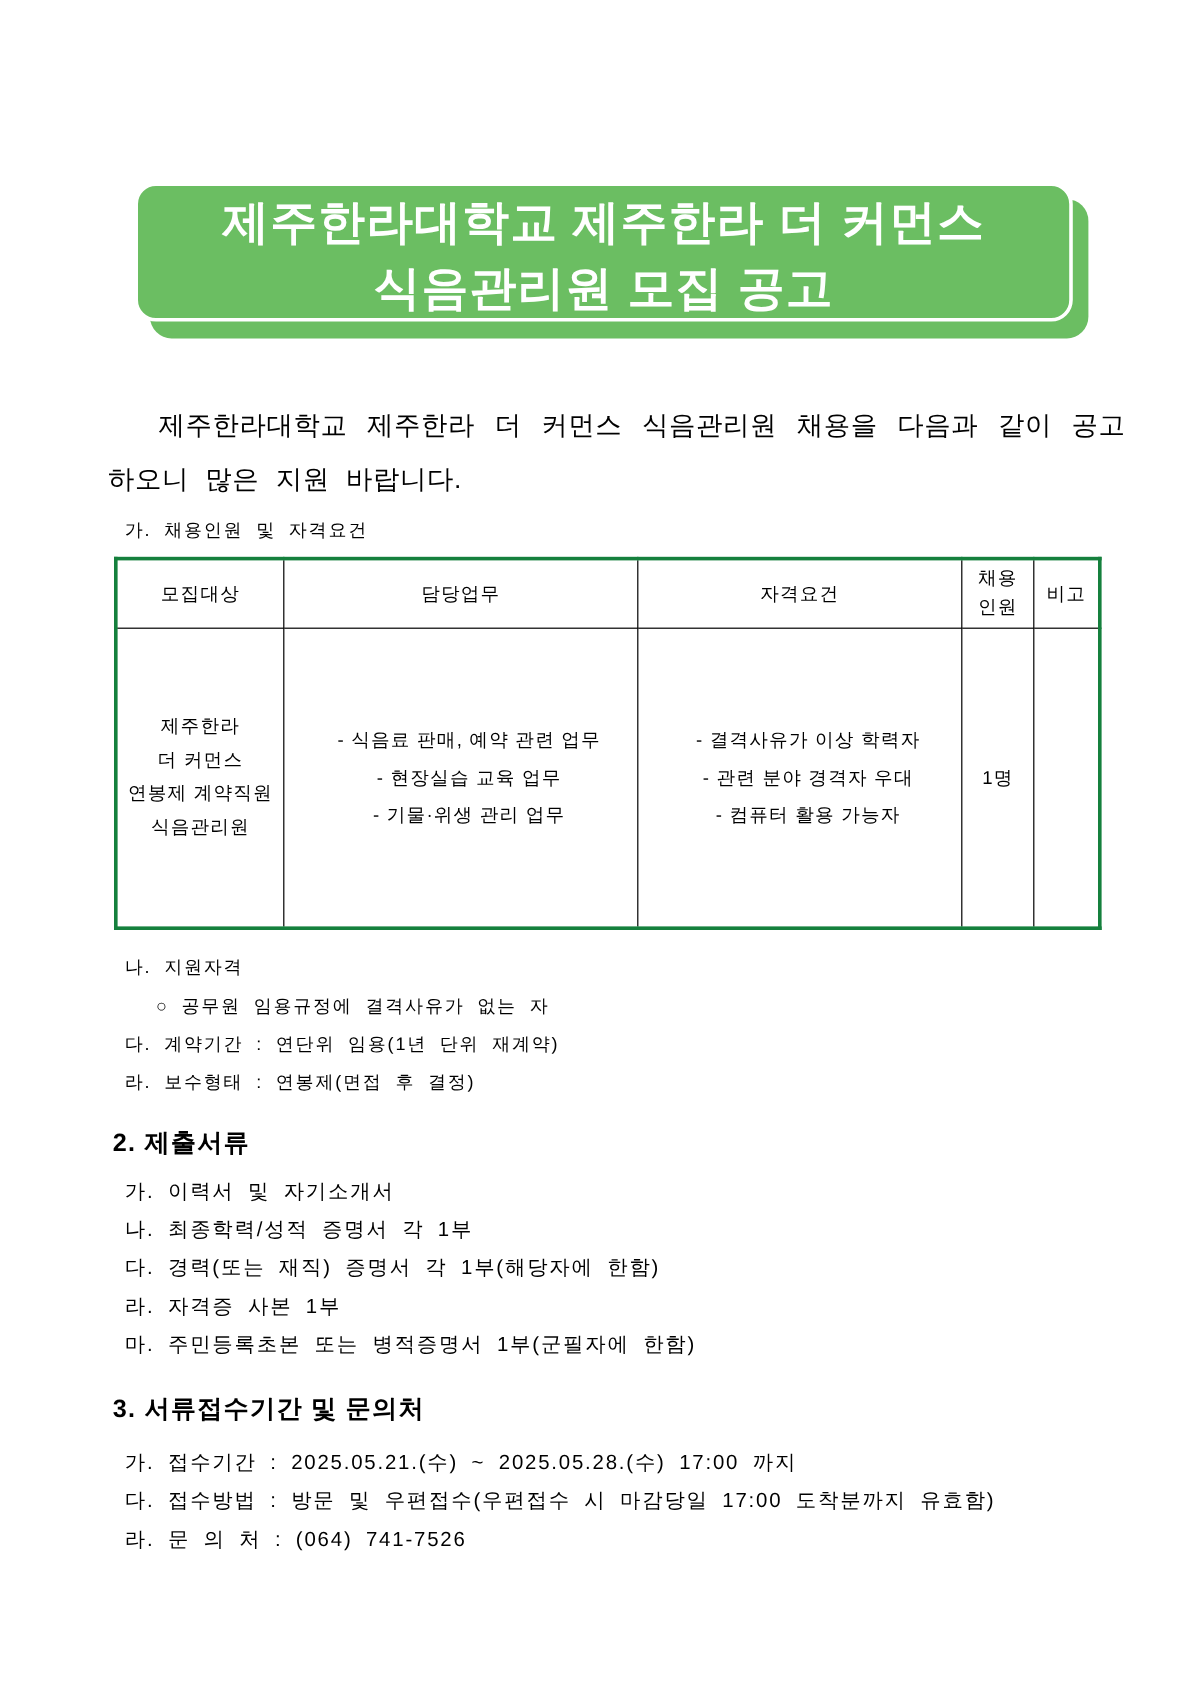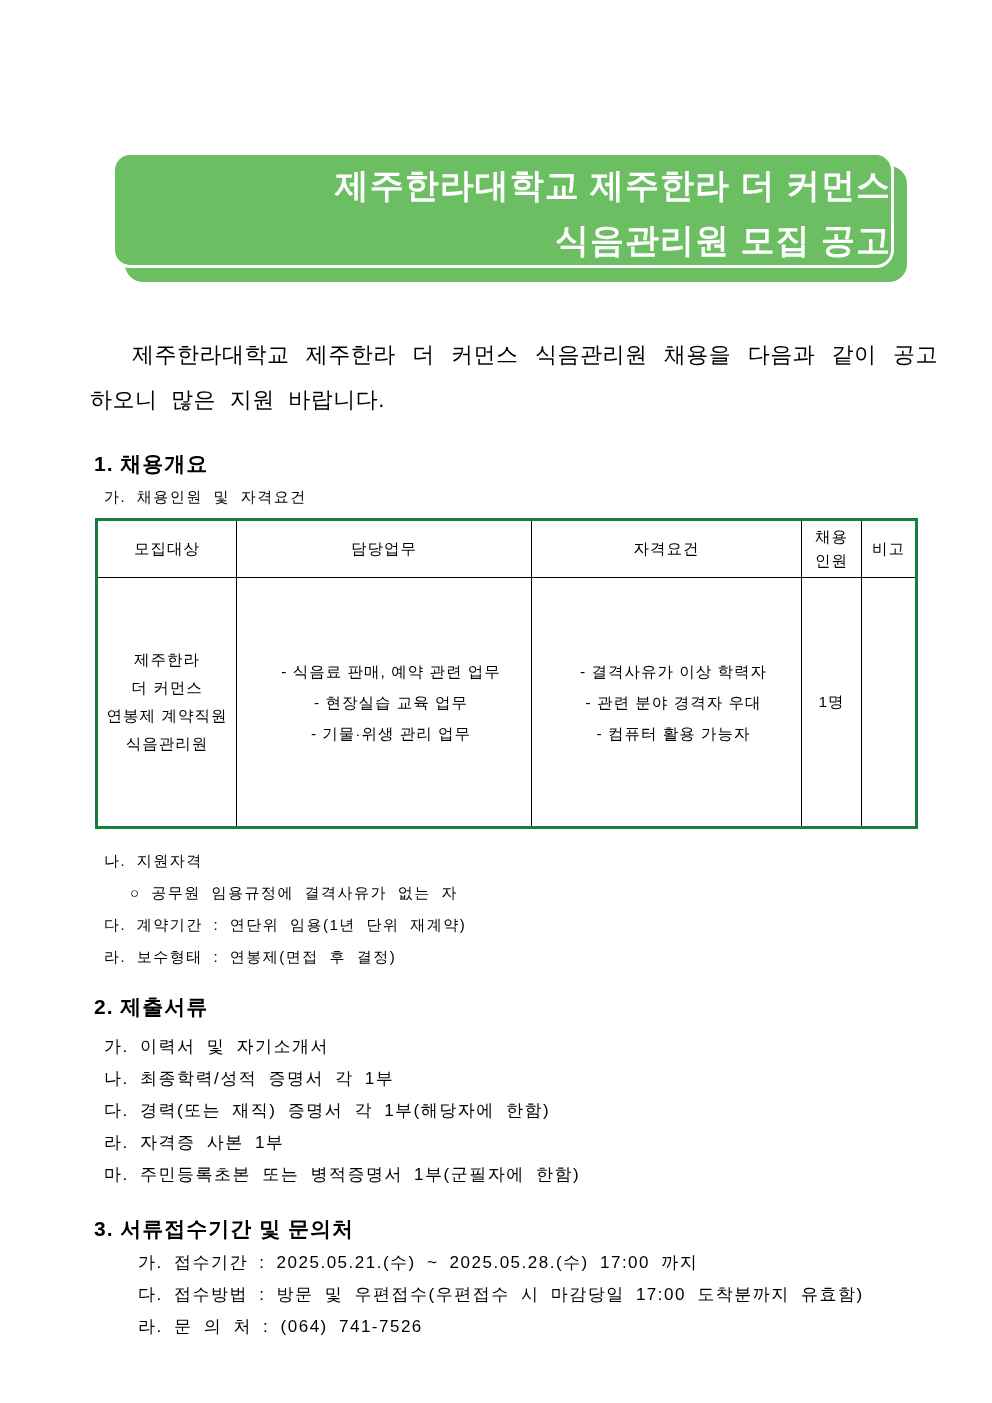--- a/index.html
+++ b/index.html
@@ -24,25 +24,24 @@
     height: 116px;
     background: #6BBE62;
     border: 3px solid #ffffff;
     border-radius: 18px;
     box-shadow: 13px 14px 0 0 #6BBE62;
     text-align: center;
     padding-top: 3px;
   }
   .banner-line {
     color: #ffffff;
-    font-size: 34px;
+    font-size: 39px;
     font-weight: 900;
     line-height: 55px;
     letter-spacing: 1px;
-    text-align: right;
   }
 
   
   .intro {
     margin: 64px 0 0 90px;
     width: 848px;
     font-size: 22px;
     line-height: 45px;
     letter-spacing: 0.5px;
     word-spacing: 7px;
@@ -74,21 +73,21 @@
   .indent2 { margin-left: 130px; }
 
   .doc-list { margin-top: 12px; }
   .doc-list .list-row {
     margin-left: 104px;
     font-size: 17px;
     line-height: 32px;
     letter-spacing: 1.5px;
     word-spacing: 5px;
   }
-  .contact-list { margin-top: 6px; padding-left: 34px; }
+  .contact-list { margin-top: 16px; }
 
   
   table.recruit {
     margin: 10px 0 0 95px;
     width: 820px;
     border-collapse: collapse;
     border: 3px solid #15803d;
     table-layout: fixed;
   }
   table.recruit th, table.recruit td {
@@ -116,21 +115,20 @@
 
 <div class="page">
 
   <div class="banner">
     <div class="banner-line">제주한라대학교 제주한라 더 커먼스</div>
     <div class="banner-line">식음관리원 모집 공고</div>
   </div>
 
   <p class="intro">제주한라대학교 제주한라 더 커먼스 식음관리원 채용을 다음과 같이 공고하오니 많은 지원 바랍니다.</p>
 
-  <div class="sec-heading sec1-heading">1. 채용개요</div>
   <div class="sub-item item-a">가. 채용인원 및 자격요건</div>
 
   <table class="recruit">
     <tbody>
         <tr class="head-row">
       <th class="col-target center">모집대상</th>
       <th class="col-duties center">담당업무</th>
       <th class="col-qual center">자격요건</th>
       <th class="col-count center">
             <div class="list-row">채용</div>

